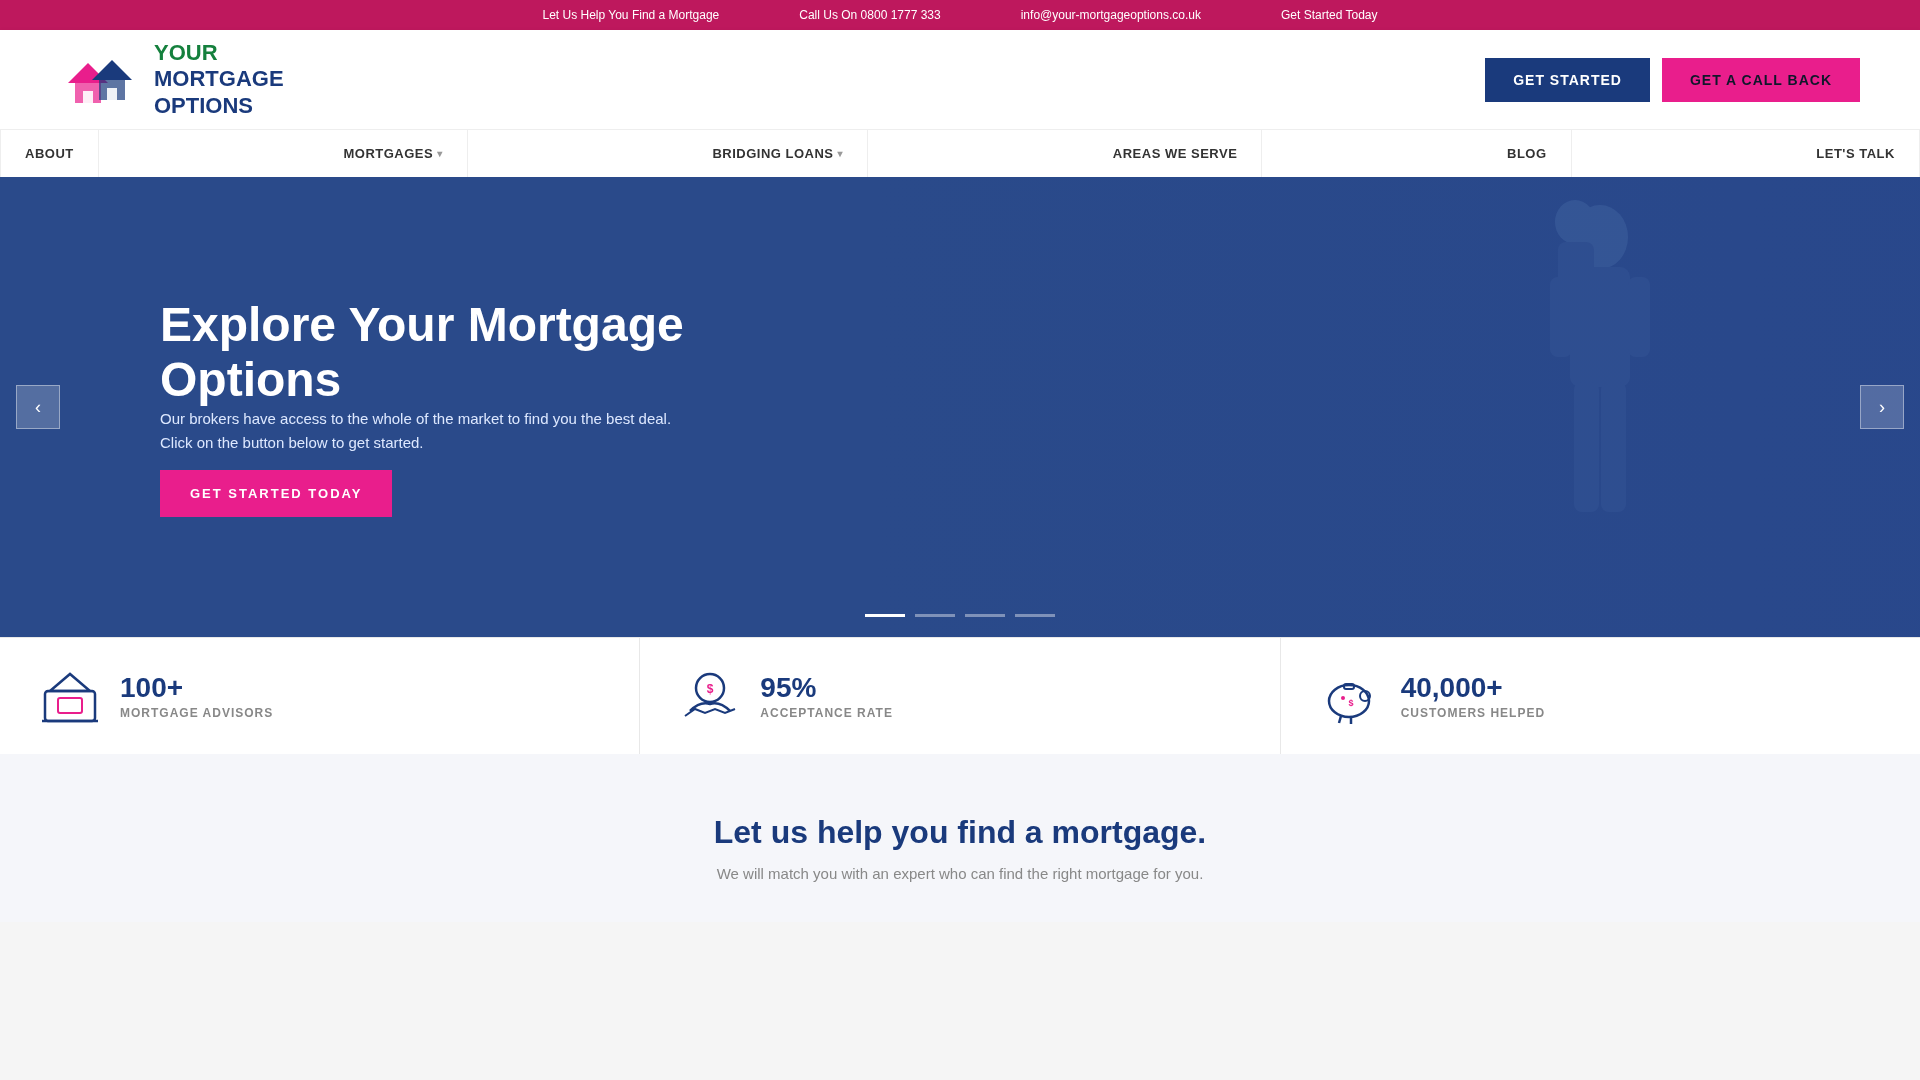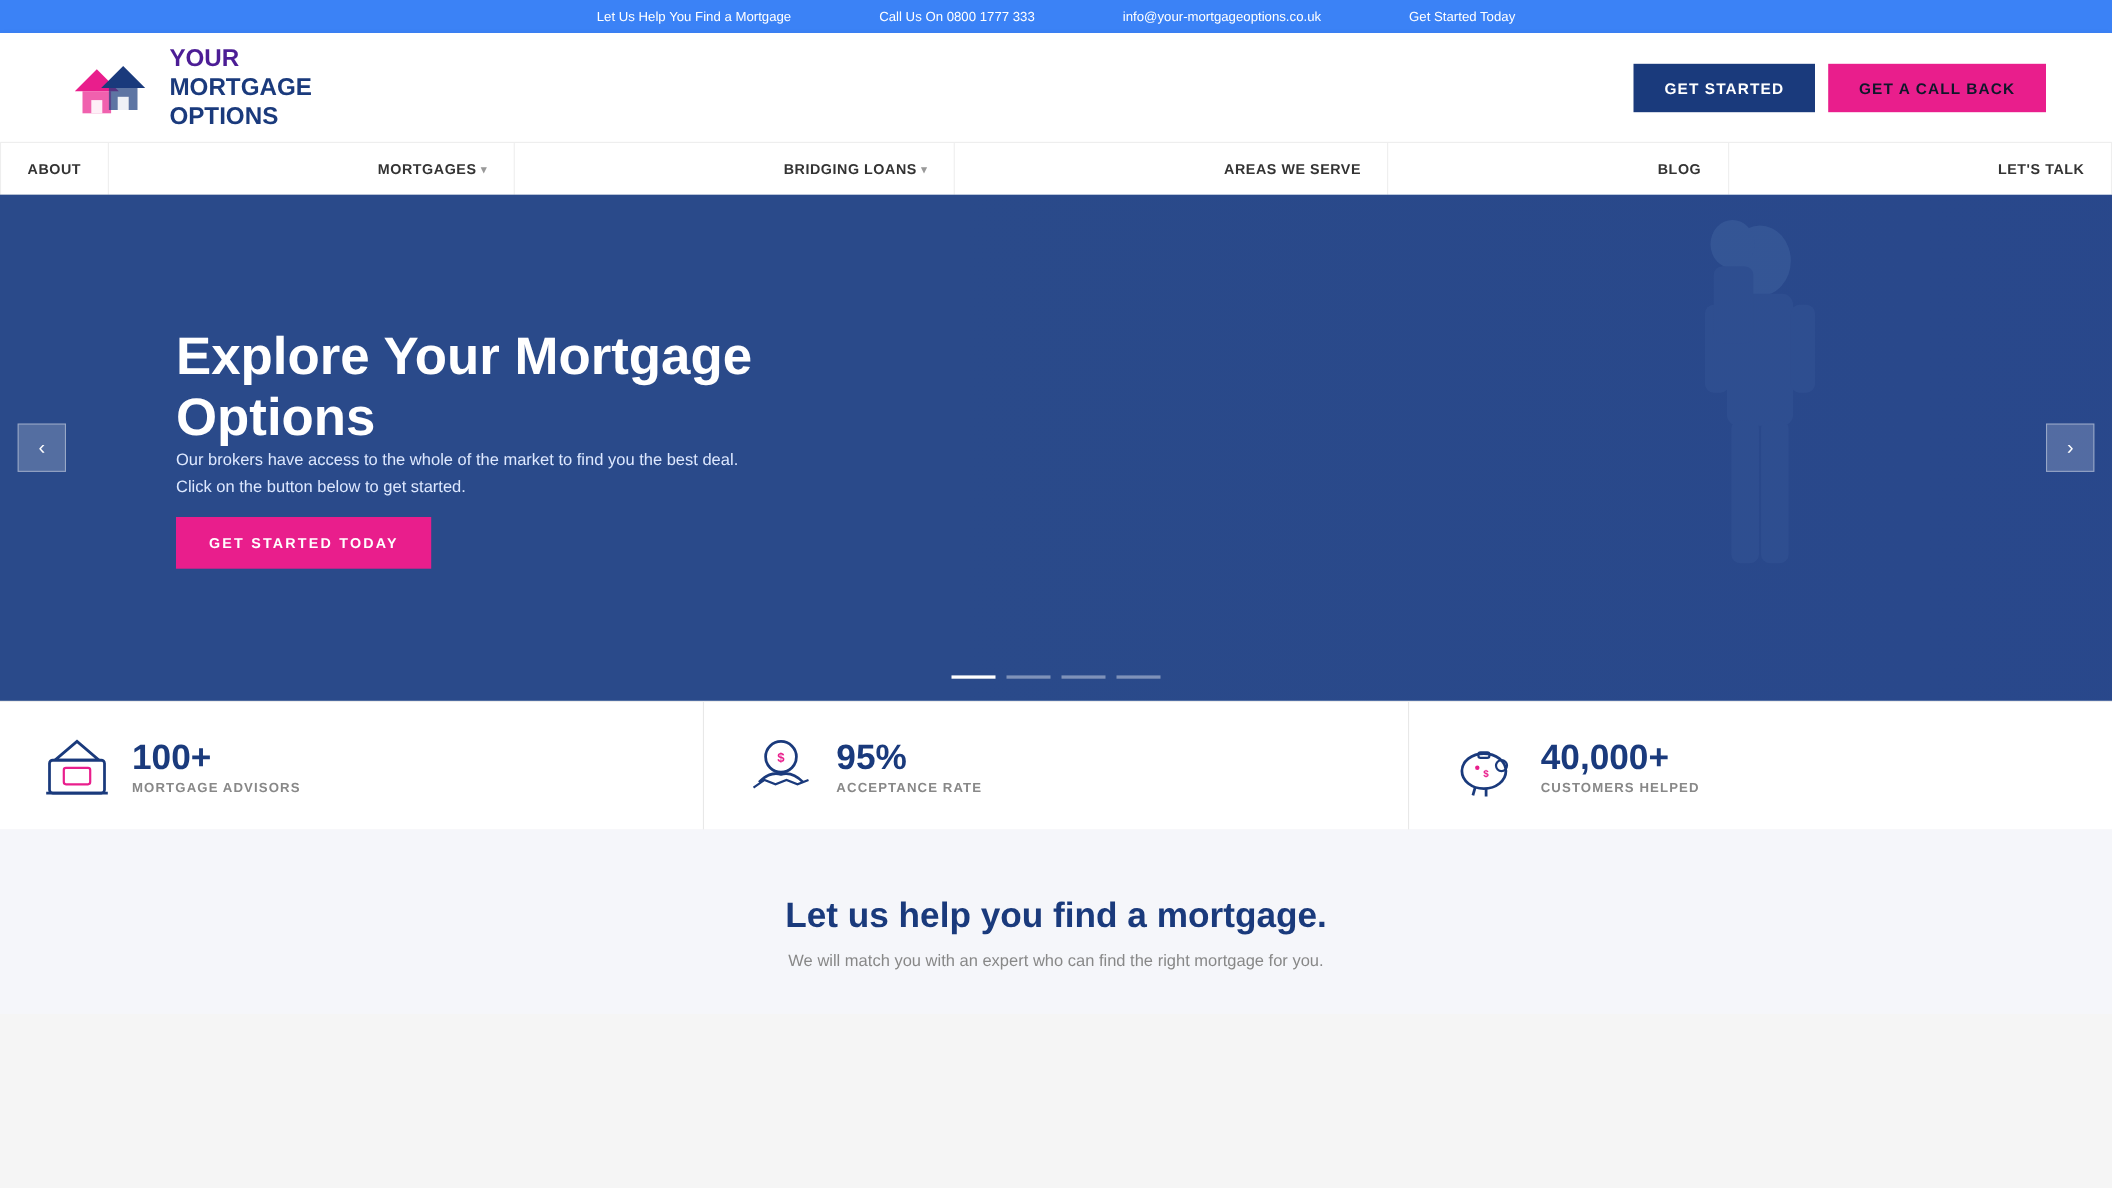--- a/index.html
+++ b/index.html
@@ -1,20 +1,20 @@
 <!DOCTYPE html>
 <html><head>
   <meta charset="utf-8">
   <style>
     * { margin: 0; padding: 0; box-sizing: border-box; }
     body { font-family: Arial, sans-serif; background: #f5f5f5; overflow-x: hidden; }
 
     
     .top-bar {
-      background: #3b82f6;
+      background: #be185d;
       color: #fff;
       font-size: 12px;
       padding: 8px 0;
       display: flex;
       justify-content: center;
       gap: 80px;
     }
     .top-bar span { display: flex; align-items: center; gap: 6px; }
 
     
@@ -178,21 +178,21 @@
       flex: 1;
       display: flex;
       align-items: center;
       gap: 20px;
       padding: 28px 40px;
       border-right: 1px solid #e8e8e8;
     }
     .stat-item:last-child { border-right: none; }
     .stat-icon { width: 60px; height: 60px; flex-shrink: 0; }
     .stat-number {
-      font-size: 32px;
+      font-size: 28px;
       font-weight: 900;
       color: #1a3a7c;
     }
     .stat-label {
       font-size: 12px;
       font-weight: 600;
       color: #888;
       letter-spacing: 1px;
       text-transform: uppercase;
       margin-top: 2px;
@@ -237,21 +237,21 @@
       <rect x="15" y="38" width="26" height="20" fill="#e91e8c" opacity="0.7"></rect>
 
       <polygon points="32,35 52,15 72,35" fill="#1a3a7c"></polygon>
       <rect x="39" y="35" width="26" height="20" fill="#1a3a7c" opacity="0.7"></rect>
 
       <rect x="23" y="46" width="10" height="12" fill="#fff" opacity="0.9"></rect>
 
       <rect x="47" y="43" width="10" height="12" fill="#fff" opacity="0.9"></rect>
     </svg>
     <div>
-      <div class="logo-text" style="color:#4c1d95;">YOUR</div>
+      <div class="logo-text" style="color:#15803d;">YOUR</div>
       <div class="logo-text">MORTGAGE</div>
       <div class="logo-text">OPTIONS</div>
     </div>
   </div>
   <div class="header-buttons">
     <button class="btn-get-started">GET STARTED</button>
     <button class="btn-call-back">GET A CALL BACK</button>
   </div>
 </div>
 

